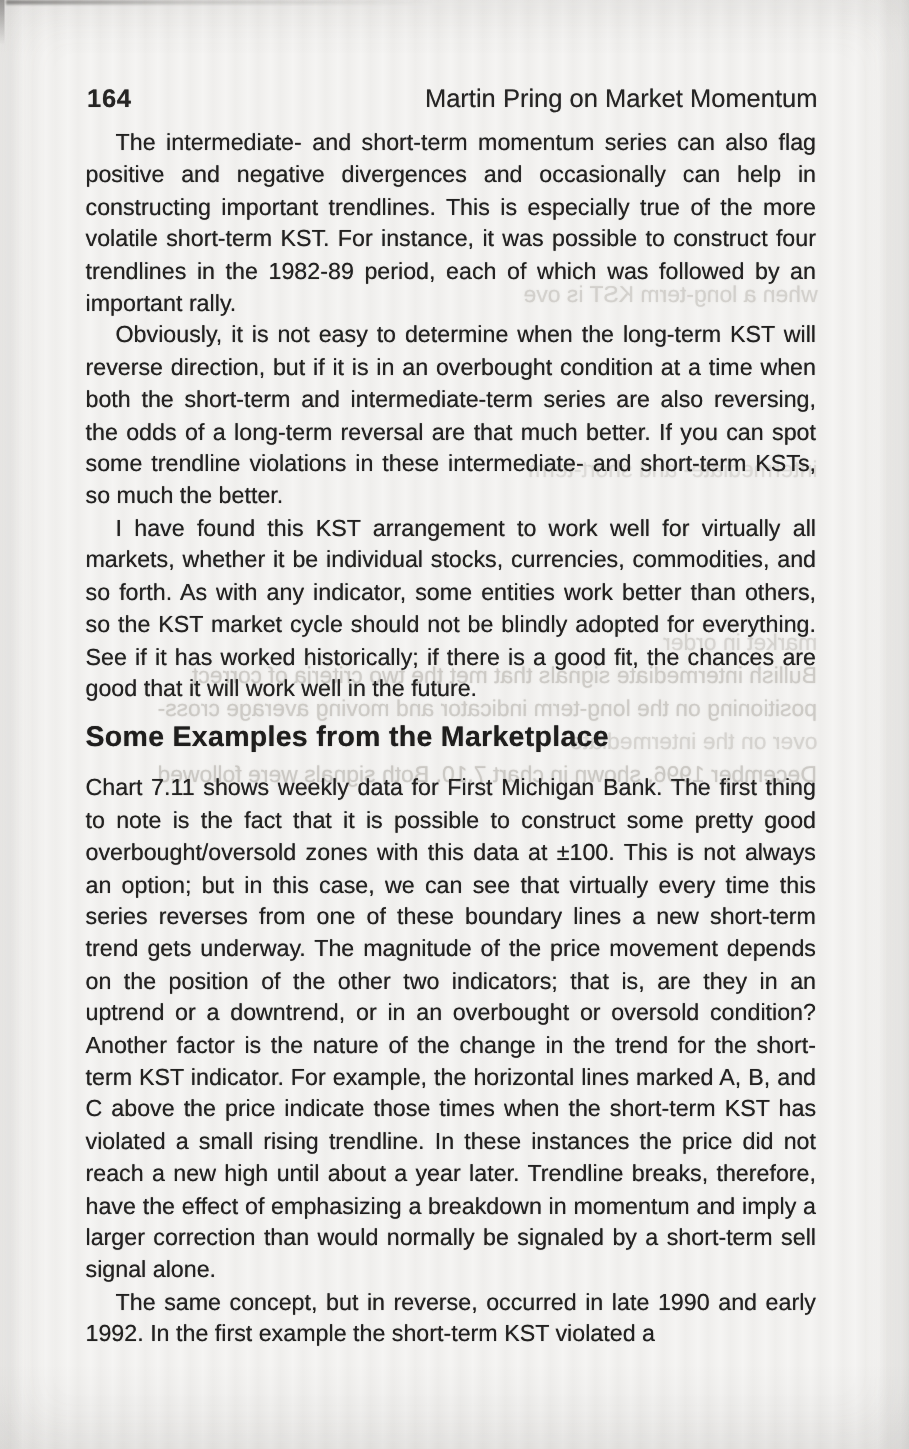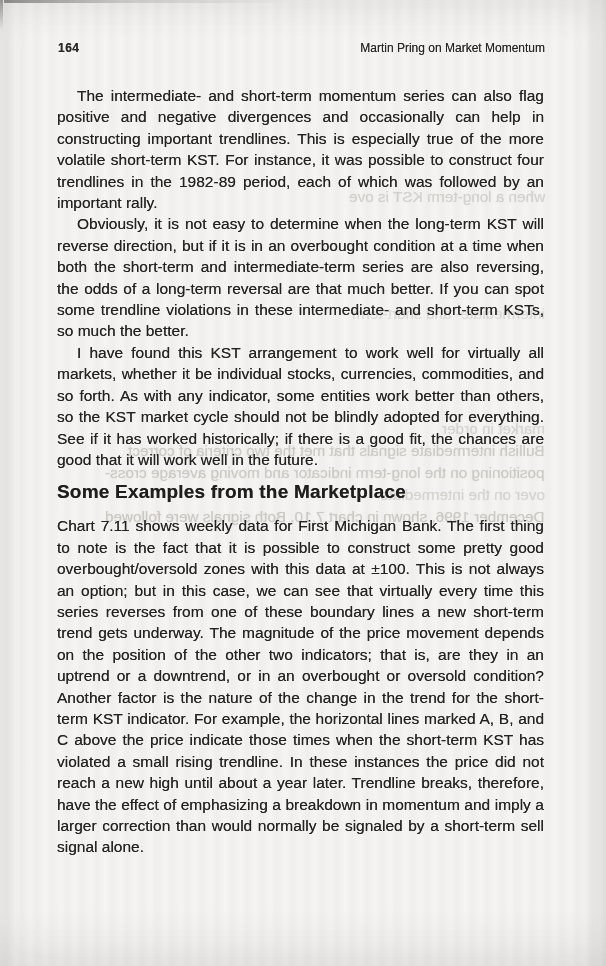--- a/index.html
+++ b/index.html
@@ -31,26 +31,26 @@
   .artifact-left {
     position: absolute;
     left: 0; top: 0;
     width: 3px; height: 30px;
     background: linear-gradient(180deg, rgba(80,78,76,0.5), rgba(120,118,115,0));
     filter: blur(0.5px);
   }
   
   .runhead {
     position: absolute;
-    left: 58px; top: 39px;
+    left: 58px; top: 57px;
     width: 487px;
     display: flex;
     justify-content: space-between;
     align-items: center;
-    font-size: 12px;
+    font-size: 17px;
     line-height: 18px;
     color: #262524;
     text-shadow: 0 0 0.5px rgba(38,37,36,0.65);
   }
   .runhead .pagenum { font-weight: bold; letter-spacing: 0.5px; }
   .runhead .booktitle { font-weight: 400; }
   
   .body-col {
     position: absolute;
     left: 57px; top: 85px;
@@ -115,15 +115,16 @@
     <span class="pagenum">164</span>
     <span class="booktitle">Martin Pring on Market Momentum</span>
   </div>
 
   <div class="body-col">
     <p class="indent">The intermediate- and short-term momentum series can also flag positive and negative divergences and occasionally can help in constructing important trendlines. This is especially true of the more volatile short-term KST. For instance, it was possible to construct four trendlines in the 1982-89 period, each of which was followed by an important rally.</p>
     <p class="indent">Obviously, it is not easy to determine when the long-term KST will reverse direction, but if it is in an overbought condition at a time when both the short-term and intermediate-term series are also reversing, the odds of a long-term reversal are that much better. If you can spot some trendline violations in these intermediate- and short-term KSTs, so much the better.</p>
     <p class="indent">I have found this KST arrangement to work well for virtually all markets, whether it be individual stocks, currencies, commodities, and so forth. As with any indicator, some entities work better than others, so the KST market cycle should not be blindly adopted for everything. See if it has worked historically; if there is a good fit, the chances are good that it will work well in the future.</p>
     <h2 class="section-heading">Some Examples from the Marketplace</h2>
     <p>Chart 7.11 shows weekly data for First Michigan Bank. The first thing to note is the fact that it is possible to construct some pretty good overbought/oversold zones with this data at ±100. This is not always an option; but in this case, we can see that virtually every time this series reverses from one of these boundary lines a new short-term trend gets underway. The magnitude of the price movement depends on the position of the other two indicators; that is, are they in an uptrend or a downtrend, or in an overbought or oversold condition? Another factor is the nature of the change in the trend for the short-term KST indicator. For example, the horizontal lines marked A, B, and C above the price indicate those times when the short-term KST has violated a small rising trendline. In these instances the price did not reach a new high until about a year later. Trendline breaks, therefore, have the effect of emphasizing a breakdown in momentum and imply a larger correction than would normally be signaled by a short-term sell signal alone.</p>
+    <p class="indent">The same concept, but in reverse, occurred in late 1990 and early 1992. In the first example the short-term KST violated a</p>
   </div>
 
 </div>
 
 </body></html>

